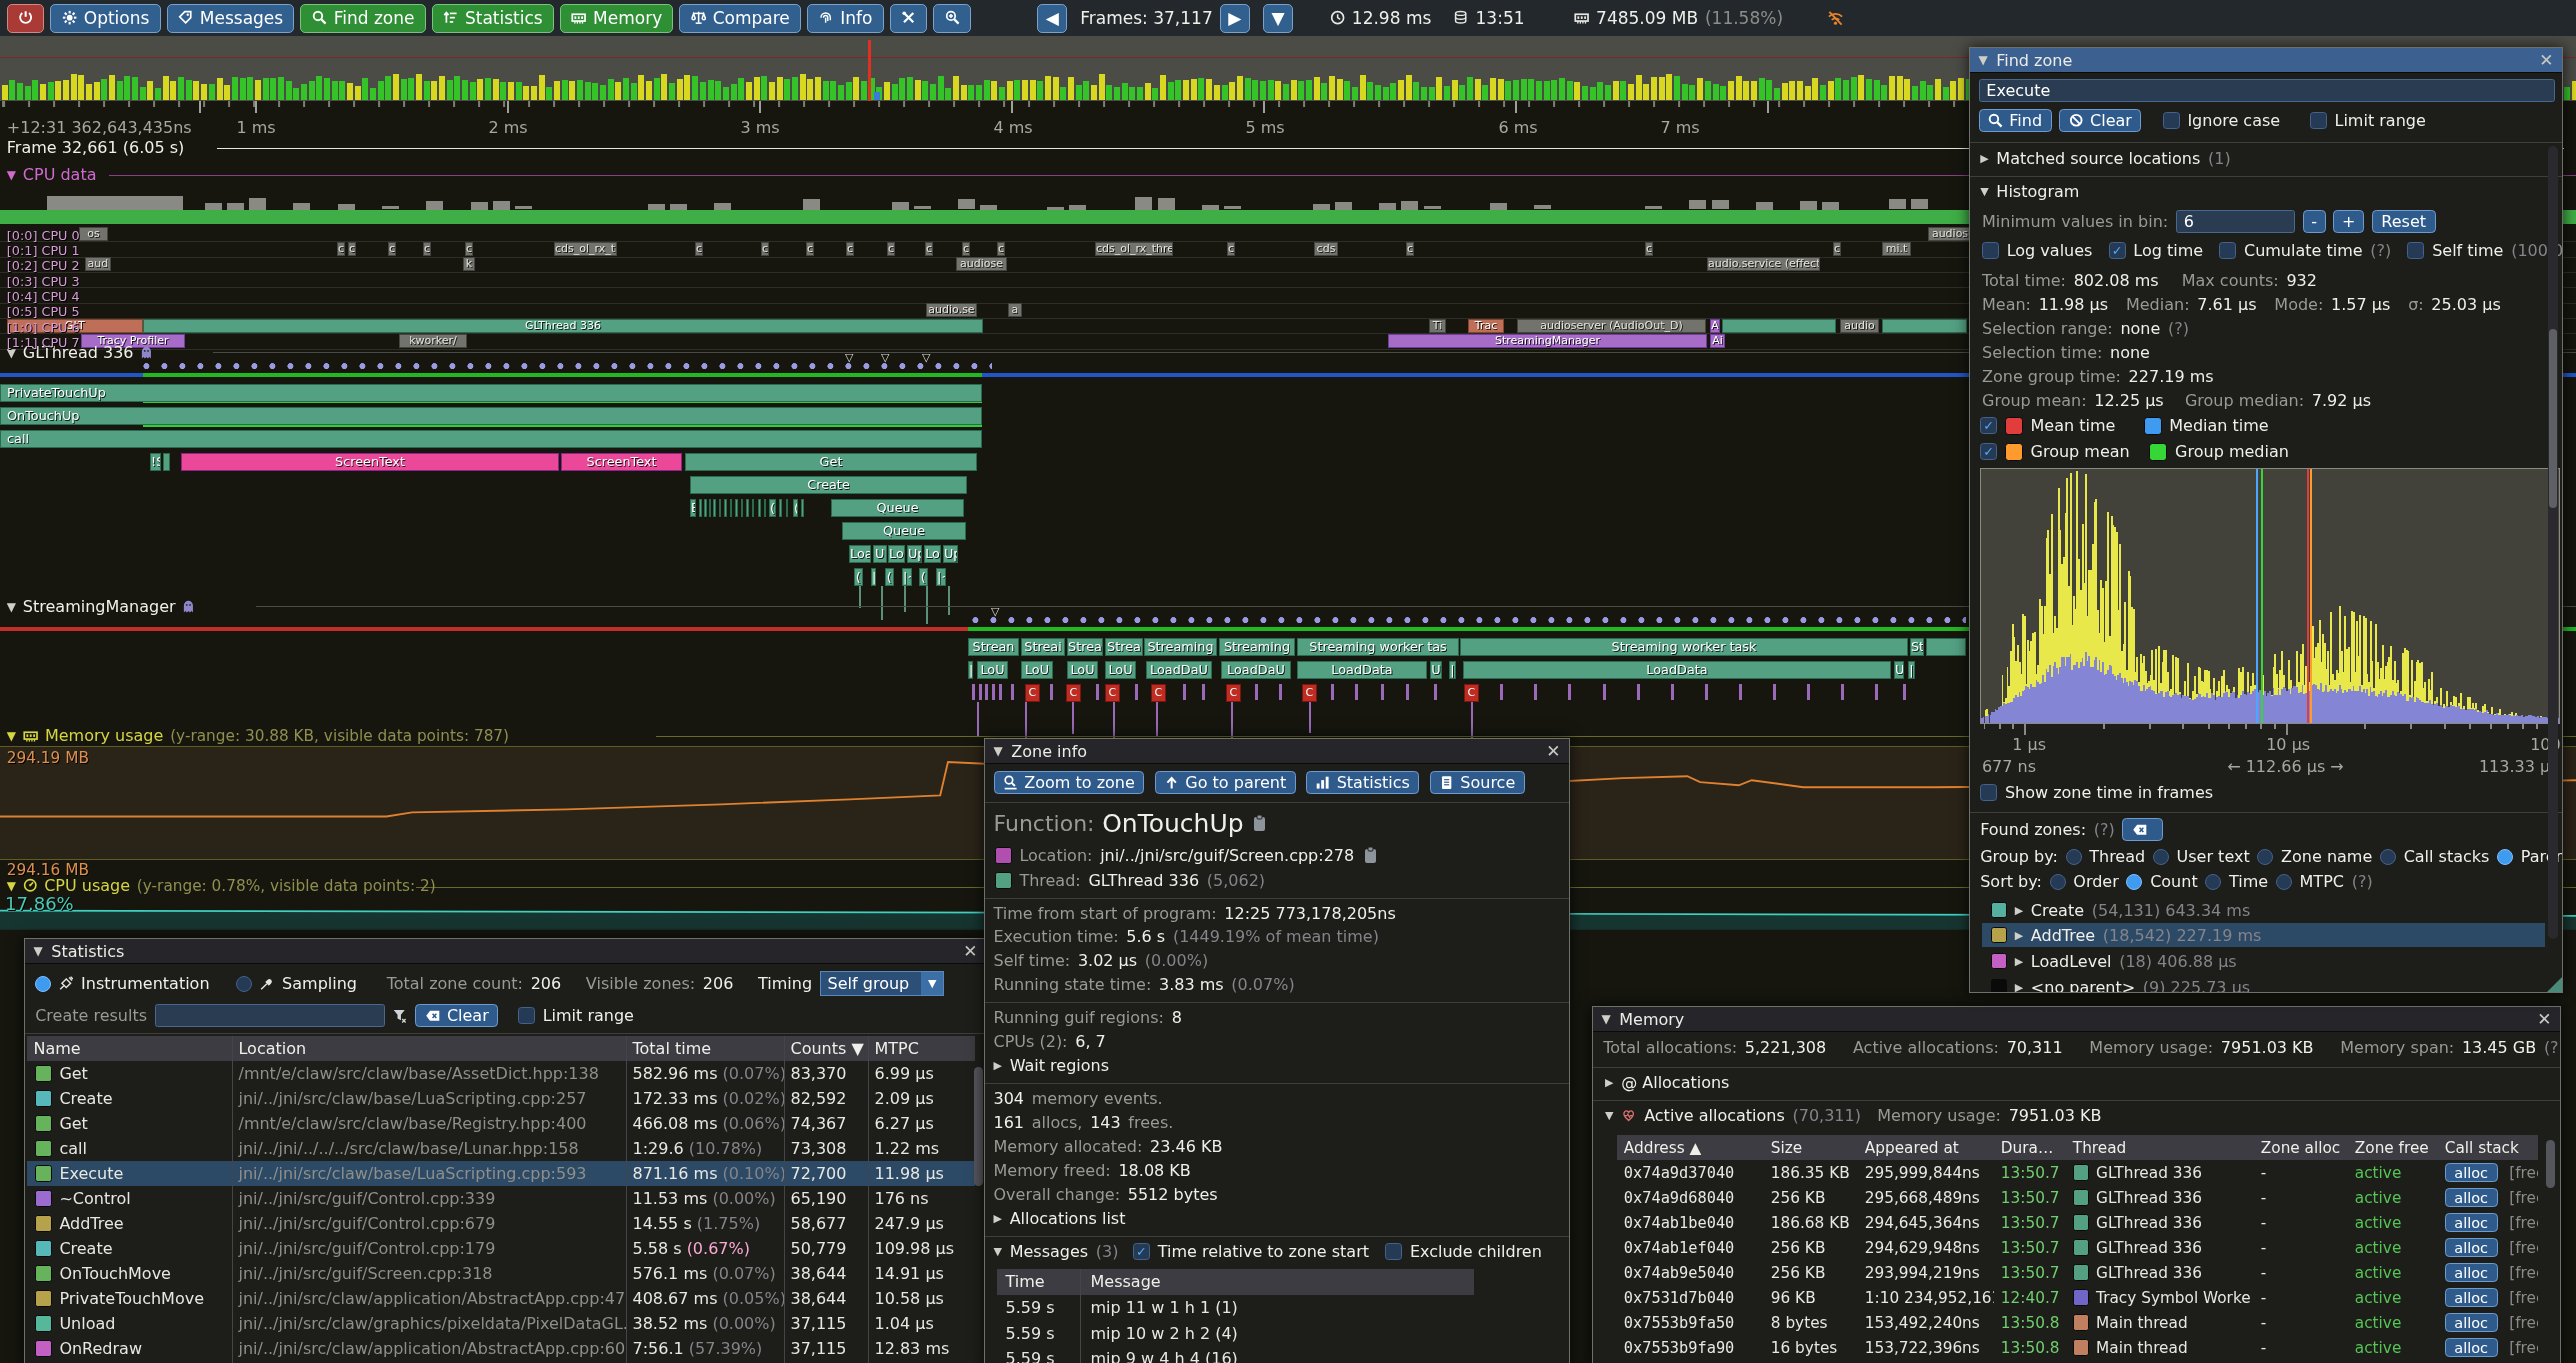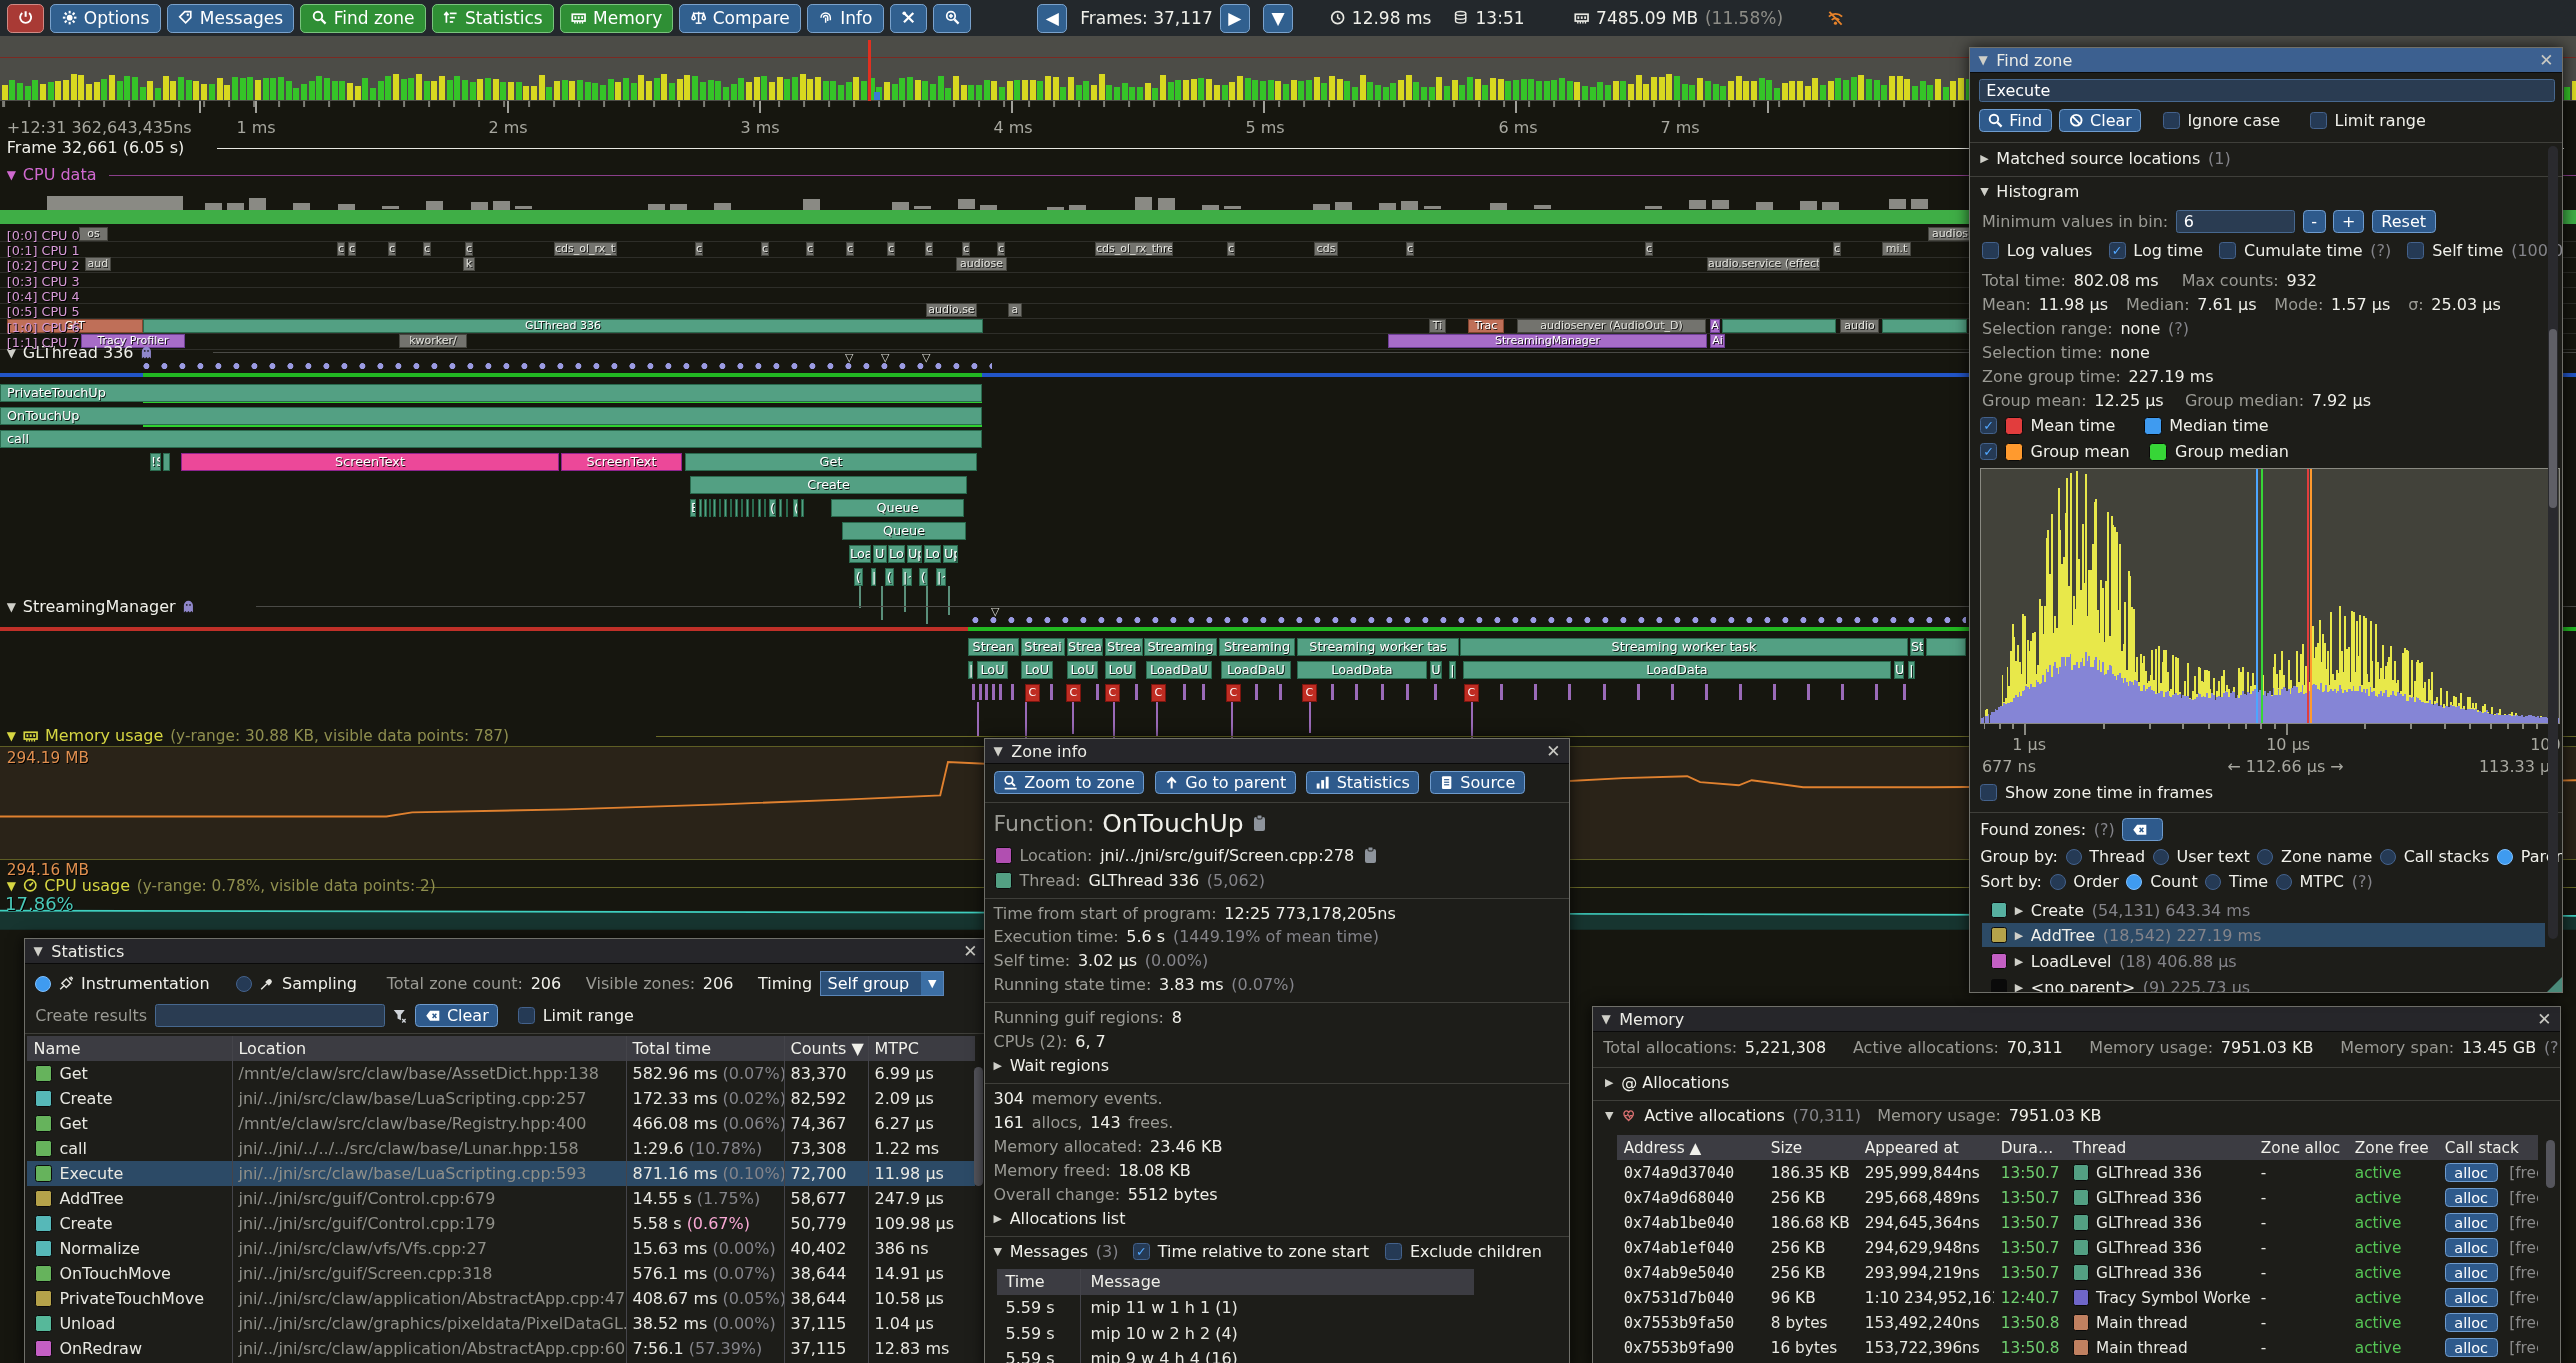--- a/index.html
+++ b/index.html
@@ -1058,47 +1058,47 @@
           <span class="sw" style="background: rgb(102, 179, 92);"></span>
           <span>Execute</span>
         </div>
         <div style="color: rgb(143, 143, 137);">jni/../jni/src/claw/base/LuaScripting.cpp:593</div>
         <div><span>871.16 ms</span> <span style="color:#84848a">(0.10%)</span></div>
         <div>72,700</div>
         <div>11.98 µs</div>
       </div>
       <div class="strow">
         <div class="nm">
+          <span class="sw" style="background: rgb(155, 107, 208);"></span>
+          <span>~Control</span>
+        </div>
+        <div style="color: rgb(143, 143, 137);">jni/../jni/src/guif/Control.cpp:339</div>
+        <div><span>11.53 ms</span> <span style="color:#84848a">(0.00%)</span></div>
+        <div>65,190</div>
+        <div>176 ns</div>
+      </div>
+      <div class="strow">
+        <div class="nm">
           <span class="sw" style="background: rgb(181, 162, 74);"></span>
           <span>AddTree</span>
         </div>
         <div style="color: rgb(143, 143, 137);">jni/../jni/src/guif/Control.cpp:679</div>
         <div><span>14.55 s</span> <span style="color:#84848a">(1.75%)</span></div>
         <div>58,677</div>
         <div>247.9 µs</div>
       </div>
       <div class="strow">
         <div class="nm">
           <span class="sw" style="background: rgb(86, 184, 184);"></span>
           <span>Create</span>
         </div>
         <div style="color: rgb(143, 143, 137);">jni/../jni/src/guif/Control.cpp:179</div>
         <div><span>5.58 s</span> <span style="color:#f9a8d4">(0.67%)</span></div>
         <div>50,779</div>
         <div>109.98 µs</div>
-      </div>
-      <div class="strow">
-        <div class="nm">
-          <span class="sw" style="background: rgb(86, 184, 184);"></span>
-          <span>Normalize</span>
-        </div>
-        <div style="color: rgb(143, 143, 137);">jni/../jni/src/claw/vfs/Vfs.cpp:27</div>
-        <div><span>15.63 ms</span> <span style="color:#84848a">(0.00%)</span></div>
-        <div>40,402</div>
-        <div>386 ns</div>
       </div>
       <div class="strow">
         <div class="nm">
           <span class="sw" style="background: rgb(102, 179, 92);"></span>
           <span>OnTouchMove</span>
         </div>
         <div style="color: rgb(143, 143, 137);">jni/../jni/src/guif/Screen.cpp:318</div>
         <div><span>576.1 ms</span> <span style="color:#84848a">(0.07%)</span></div>
         <div>38,644</div>
         <div>14.91 µs</div>

